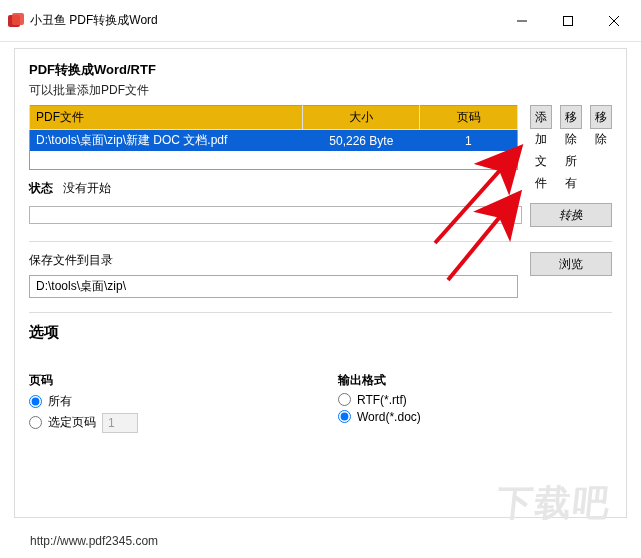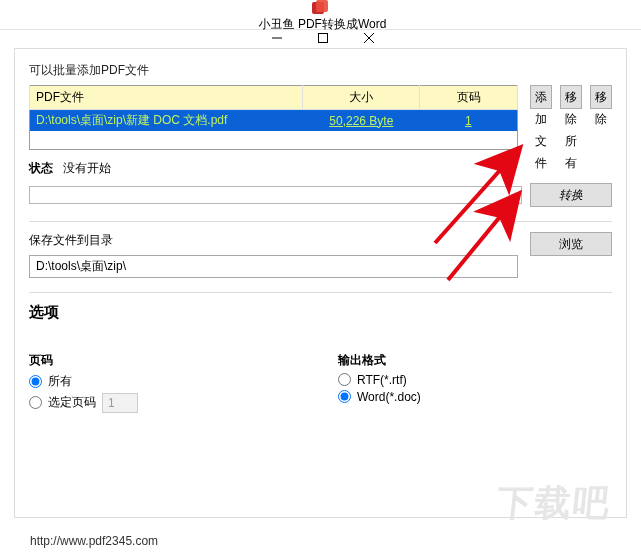--- a/index.html
+++ b/index.html
@@ -6,27 +6,26 @@
   body {
     font-family: "Microsoft YaHei", Tahoma, sans-serif;
     font-size: 12px;
     background: #fff;
     width: 641px;
     height: 558px;
     overflow: hidden;
     position: relative;
   }
   .titlebar {
-    height: 30px;
+    height: 42px;
     border-bottom: 1px solid #e5e5e5;
     display: flex;
     align-items: center;
     padding: 0 4px 0 8px;
     background: #fff;
-    flex-direction: column;
   }
   .titlebar .app-icon {
     width: 16px; height: 16px;
     margin-right: 6px;
     display: inline-block;
   }
   .titlebar .title { flex: 1; color: #000; font-size: 12px; }
   .win-controls { display: flex; height: 100%; }
   .win-btn {
     width: 46px; height: 100%;
@@ -56,45 +55,45 @@
   .table-wrap { flex: 1; }
   .side-btns { width: 82px; display: flex; flex-direction: row; gap: 8px; position: relative; }
 
   table.filelist {
     width: 100%;
     border: 1px solid #9b9b9b;
     border-collapse: collapse;
     table-layout: fixed;
   }
   table.filelist th {
-    background: #fef9c3;
+    background: #eab308;
     border: 1px solid #e0e0e0;
     border-top: none;
     font-weight: normal;
     font-size: 12px;
     padding: 3px 6px;
     text-align: left;
     color: #000;
   }
   table.filelist th:nth-child(2),
   table.filelist th:nth-child(3) { text-align: center; }
   table.filelist td {
     padding: 2px 6px;
     font-size: 12px;
     height: 18px;
     white-space: nowrap;
     overflow: hidden;
     text-overflow: ellipsis;
   }
   tr.selected td {
     background: #0a62d6;
-    color: #bef264;
+    color: #ffffff;
   }
   tr.selected td:nth-child(2),
-  tr.selected td:nth-child(3) { text-align: center; text-decoration: underline; }
+  tr.selected td:nth-child(3) { text-align: center; }
   .table-body-space td { height: 56px; background: #fff; }
 
   .btn {
     display: inline-block;
     width: 82px;
     height: 24px;
     line-height: 22px;
     text-align: center;
     background: #e1e1e1;
     border: 1px solid #adadad;
@@ -206,20 +205,21 @@
       <svg width="10" height="10">
           <line x1="0" y1="0" x2="10" y2="10" stroke="#000" stroke-width="1"></line>
           <line x1="10" y1="0" x2="0" y2="10" stroke="#000" stroke-width="1"></line>
         </svg>
     </div>
   </div>
 </div>
 
 <div class="panel">
 
+  <div class="section-heading">PDF转换成Word/RTF</div>
   <div class="section-sub">可以批量添加PDF文件</div>
 
   <div class="content-row">
     <div class="table-wrap">
       <table class="filelist">
         <colgroup>
           <col style="width:56%">
           <col style="width:24%">
           <col style="width:20%">
         </colgroup>

